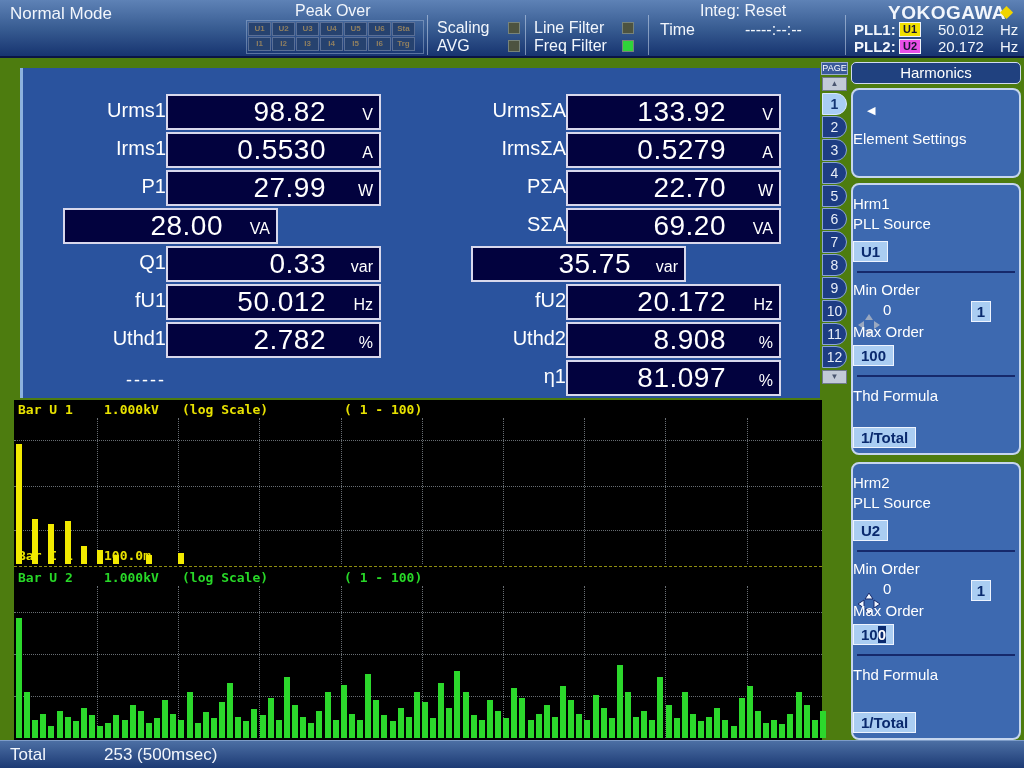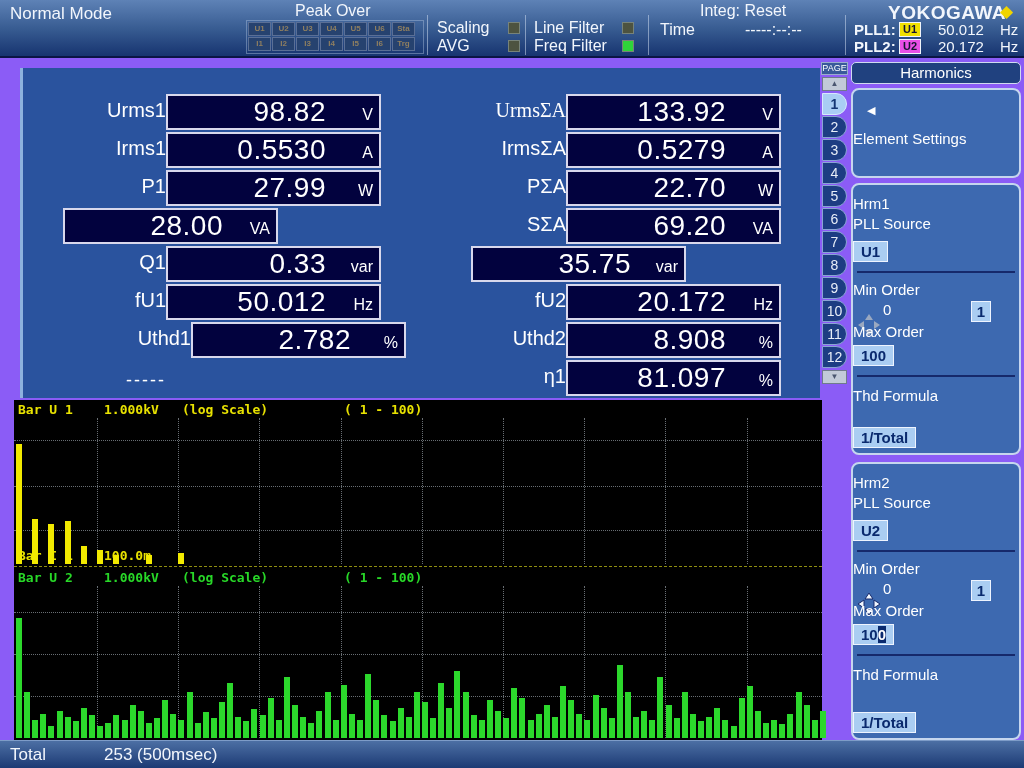--- a/index.html
+++ b/index.html
@@ -1,17 +1,17 @@
 <!DOCTYPE html>
 <html><head>
 <meta charset="utf-8">
 <style>
   html,body{margin:0;padding:0;background:#000;}
   #screen{position:relative;width:1024px;height:768px;overflow:hidden;
-          background:#8b5cf6;font-family:"Liberation Sans",sans-serif;
+          background:#4d7c0f;font-family:"Liberation Sans",sans-serif;
           -webkit-font-smoothing:antialiased;}
   .abs{position:absolute;}
   
   #hdr{left:0;top:0;width:1024px;height:58px;
        background:linear-gradient(180deg,#5e82b6 0%,#35598f 55%,#173470 100%);
        border-bottom:2px solid #0a1545;box-sizing:border-box;}
   .htxt{color:#f2f6fc;font-size:16px;white-space:pre;}
   .hdiv{width:1px;background:rgba(215,228,245,.5);top:15px;height:40px;}
   #po-grid{left:246px;top:20px;width:178px;height:34px;border:1px solid rgba(170,190,220,.45);
            padding:1px;box-sizing:border-box;}
@@ -168,33 +168,33 @@
           </div>
         </div>
         <div class="m-row">
           <div class="m-label" style="width: 103px;">fU1</div>
           <div class="m-box">
             <span class="m-val">50.012</span>
             <span class="m-unit">Hz</span>
           </div>
         </div>
         <div class="m-row">
-          <div class="m-label" style="width: 103px; margin-left: 25px;">Uthd1</div>
+          <div class="m-label" style="width: 103px;">Uthd1</div>
           <div class="m-box">
             <span class="m-val">2.782</span>
             <span class="m-unit">%</span>
           </div>
         </div>
         <div class="m-row">
           <div class="m-label m-dash" style="width: 103px;">-----</div>
         </div>
       </div>
     <div class="mtable" style="left:448px;">
         <div class="m-row">
-          <div class="m-label" style="width: 95px; font-family: Liberation Serif, serif;">UrmsΣA</div>
+          <div class="m-label" style="width: 95px;">UrmsΣA</div>
           <div class="m-box">
             <span class="m-val">133.92</span>
             <span class="m-unit">V</span>
           </div>
         </div>
         <div class="m-row">
           <div class="m-label" style="width: 95px;">IrmsΣA</div>
           <div class="m-box">
             <span class="m-val">0.5279</span>
             <span class="m-unit">A</span>

